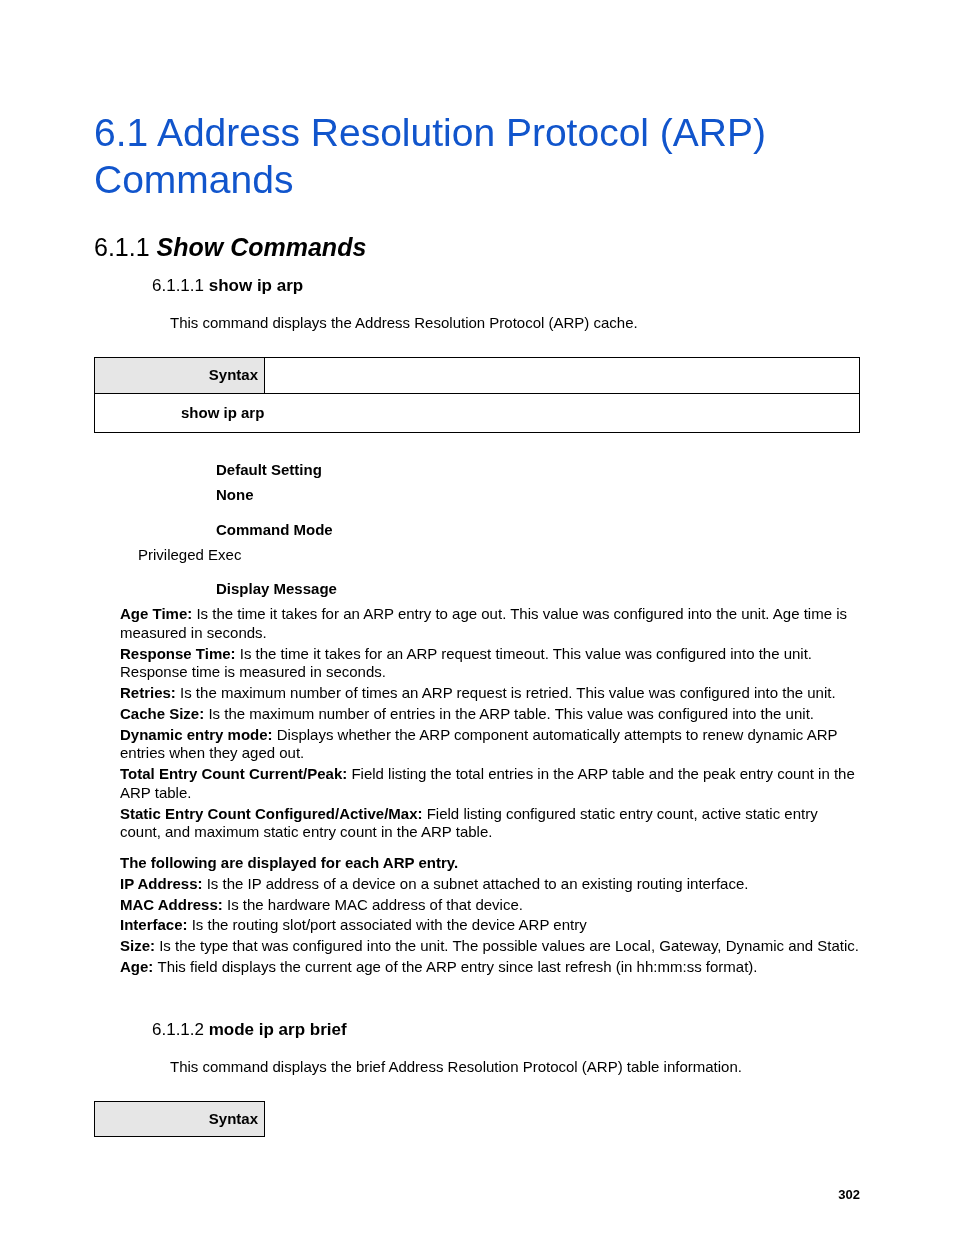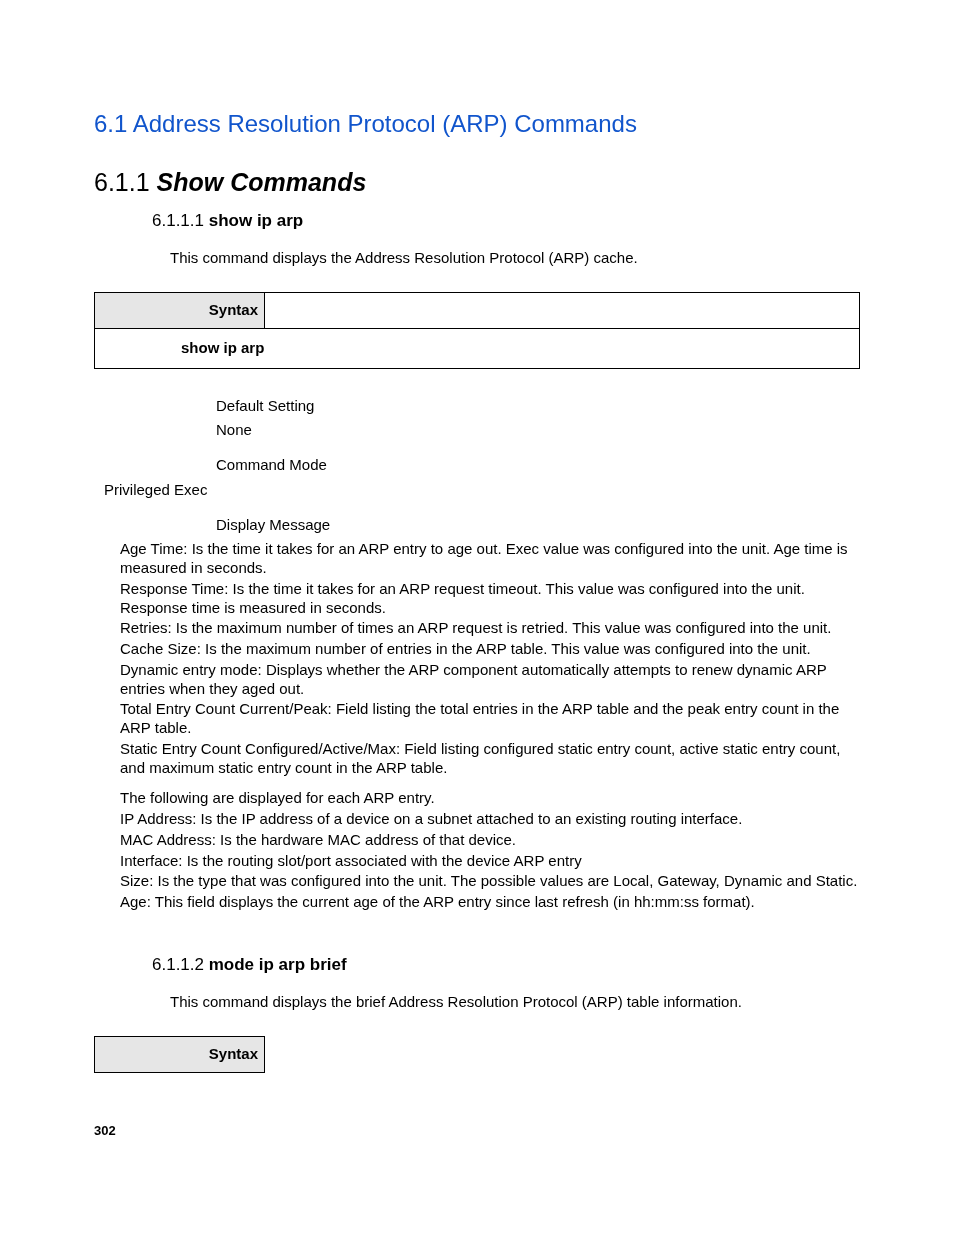--- a/index.html
+++ b/index.html
@@ -8,21 +8,21 @@
       background: #fff;
       width: 954px;
       margin: 0 auto;
       padding: 110px 94px 60px 94px;
       font-size: 15px;
       color: #000;
       line-height: 1.25;
     }
     h1.main-heading {
       color: #1155cc;
-      font-size: 24px;
+      font-size: 39px;
       font-weight: 400;
       margin-bottom: 28px;
       line-height: 1.2;
     }
     h2.sub-heading {
       font-size: 25px;
       font-weight: 400;
       margin-bottom: 12px;
     }
     h2.sub-heading .italic-bold { font-style: italic; font-weight: 700; }
@@ -72,42 +72,43 @@
     .syntax-table-small .syntax-header {
       border: 1px solid #000;
       background: #e6e6e6;
       font-weight: 700;
       text-align: right;
       padding: 8px 6px;
       width: 170px;
       font-size: 15px;
     }
     .field-label {
-      font-weight: 400;
+      font-weight: 700;
       margin-left: 122px;
       margin-bottom: 6px;
       margin-top: 16px;
     }
     .field-value-indent {
       margin-left: 122px;
       margin-bottom: 8px;
+      font-weight: bold;
     }
     .field-value-flush {
-      margin-left: 10px;
+      margin-left: 44px;
       margin-bottom: 8px;
     }
     .msg-block {
       margin-left: 26px;
       margin-bottom: 2px;
     }
-    .msg-block .term { font-weight: 400; }
+    .msg-block .term { font-weight: 700; }
     .spacer-sm { height: 10px; }
     .spacer-lg { height: 40px; }
     .page-number {
-      text-align: left;
+      text-align: right;
       font-weight: 700;
       font-size: 13px;
       margin-top: 50px;
     }
   </style>
 </head>
 <body>
 
 <h1 class="main-heading">6.1 Address Resolution Protocol (ARP) Commands</h1>
 
@@ -136,21 +137,21 @@
   </table>
 
 <p class="field-label">Default Setting</p>
 <p class="field-value-indent">None</p>
 
 <p class="field-label">Command Mode</p>
 <p class="field-value-flush">Privileged Exec</p>
 
 <p class="field-label">Display Message</p>
 
-<p class="msg-block"><span class="term">Age Time: </span><span>Is the time it takes for an ARP entry to age out. Exec value was configured into the unit. Age time is measured in seconds.</span></p>
+<p class="msg-block"><span class="term">Age Time: </span><span>Is the time it takes for an ARP entry to age out. This value was configured into the unit. Age time is measured in seconds.</span></p>
 <p class="msg-block"><span class="term">Response Time: </span><span>Is the time it takes for an ARP request timeout. This value was configured into the unit. Response time is measured in seconds.</span></p>
 <p class="msg-block"><span class="term">Retries: </span><span>Is the maximum number of times an ARP request is retried. This value was configured into the unit.</span></p>
 <p class="msg-block"><span class="term">Cache Size: </span><span>Is the maximum number of entries in the ARP table. This value was configured into the unit.</span></p>
 <p class="msg-block"><span class="term">Dynamic entry mode: </span><span>Displays whether the ARP component automatically attempts to renew dynamic ARP entries when they aged out.</span></p>
 <p class="msg-block"><span class="term">Total Entry Count Current/Peak: </span><span>Field listing the total entries in the ARP table and the peak entry count in the ARP table.</span></p>
 <p class="msg-block"><span class="term">Static Entry Count Configured/Active/Max: </span><span>Field listing configured static entry count, active static entry count, and maximum static entry count in the ARP table.</span></p>
 
 <div class="spacer-sm"></div>
 
 <p class="msg-block"><span class="term">The following are displayed for each ARP entry.</span></p>

